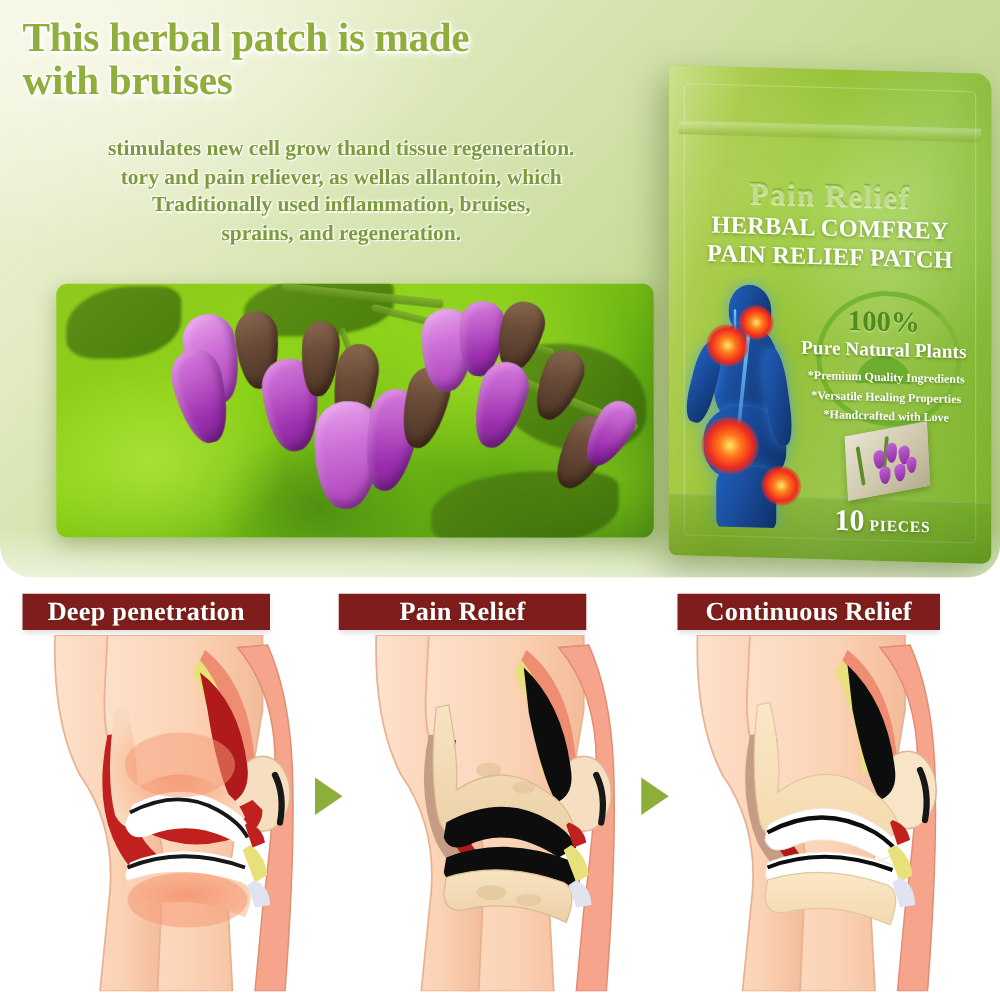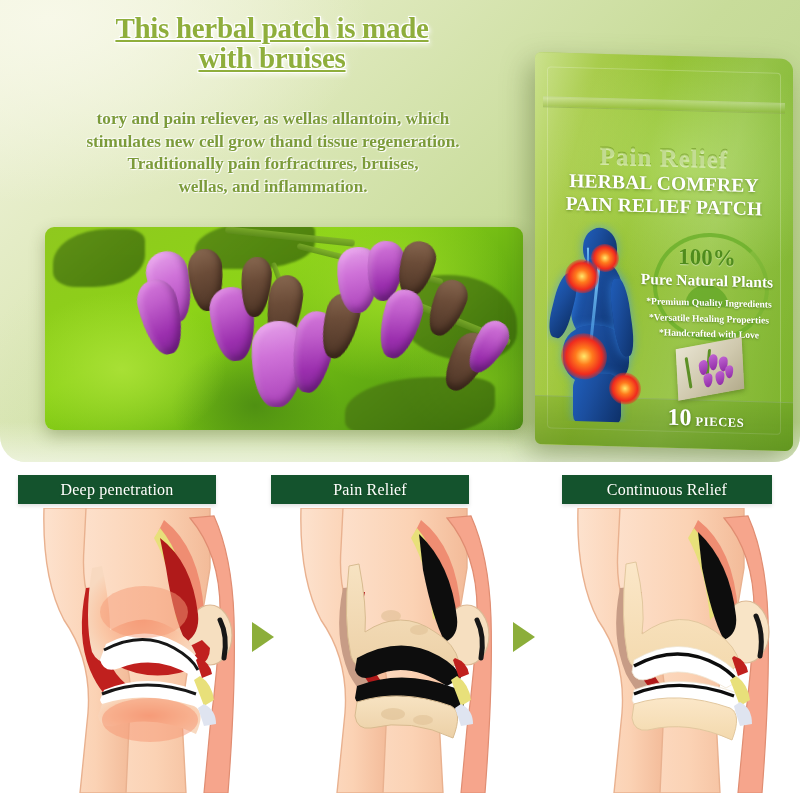--- a/index.html
+++ b/index.html
@@ -41,32 +41,30 @@
     background: linear-gradient(to bottom, rgba(255,255,255,0) 0%, rgba(255,255,255,0.55) 100%);
     pointer-events: none;
   }
 
   
   .headline {
     position: absolute;
     left: 18px;
     top: 14px;
     width: 508px;
-    text-align: center;
-    font-family: "Liberation Serif", serif;
-    font-weight: bold;
-    font-size: 29px;
+    font-family: "Liberation Serif", serif;
+    font-weight: bold;
+    font-size: 33px;
     line-height: 1.03;
     color: #8fae3c;
     letter-spacing: -0.3px;
     text-shadow:
       0 0 4px #ffffff, 1px 1px 0 #ffffff, -1px 1px 0 #ffffff,
       1px -1px 0 #ffffff, -1px -1px 0 #ffffff, 2px 3px 5px rgba(255,255,255,0.95);
     z-index: 6;
-    text-decoration: underline;
   }
   .headline .l2 { display: block; }
 
   .subcopy {
     position: absolute;
     left: 18px;
     top: 108px;
     width: 510px;
     text-align: center;
     font-family: "Liberation Serif", serif;
@@ -320,34 +318,34 @@
     background: #ffffff;
   }
   .col {
     position: absolute;
     top: 0;
     width: 258px;
     height: 338px;
   }
   .col.c1 { left: 6px; }
   .col.c2 { left: 263px; }
-  .col.c3 { left: 540px; }
+  .col.c3 { left: 520px; }
 
   .tag {
     position: absolute;
     top: 13px;
     height: 29px;
-    background: #14532d;
+    background: #7f1d1d;
     display: flex;
     align-items: center;
     justify-content: center;
     color: #ffffff;
     font-family: "Liberation Serif", serif;
-    font-weight: normal;
-    font-size: 16px;
+    font-weight: bold;
+    font-size: 21px;
     letter-spacing: 0.2px;
     text-shadow: 0 1px 2px rgba(40,60,10,0.35);
     box-shadow: 0 2px 4px rgba(0,0,0,0.13);
   }
   .tag.t1 { left: 12px; width: 198px; }
   .tag.t2 { left: 8px;  width: 198px; }
   .tag.t3 { left: 22px; width: 210px; }
 
   .arrow {
     position: absolute;
@@ -376,24 +374,24 @@
 <div id="stage">
 
   <div class="hero-panel">
 
     <div class="headline">
       <span class="l1">This herbal patch is made</span>
       <span class="l2">with bruises</span>
     </div>
 
     <div class="subcopy">
+      <span>stimulates  new cell grow thand tissue regeneration.</span>
       <span>tory and pain reliever, as wellas allantoin, which</span>
-      <span>stimulates  new cell grow thand tissue regeneration.</span>
-      <span>Traditionally pain forfractures, bruises,</span>
-      <span>wellas, and inflammation.</span>
+      <span>Traditionally used inflammation, bruises,</span>
+      <span>sprains, and regeneration.</span>
     </div>
 
     <div class="photo">
       <div class="blur-green"></div>
 
       <div class="leafblob" style="left:8px;  top:2px;   width:92px;  height:58px;"></div>
       <div class="leafblob" style="left:150px;top:-6px;  width:120px; height:48px;"></div>
       <div class="leafblob" style="left:352px;top:48px;  width:120px; height:86px; border-radius:40% 60% 35% 65%;"></div>
       <div class="leafblob" style="left:300px;top:150px; width:150px; height:60px;"></div>
 

